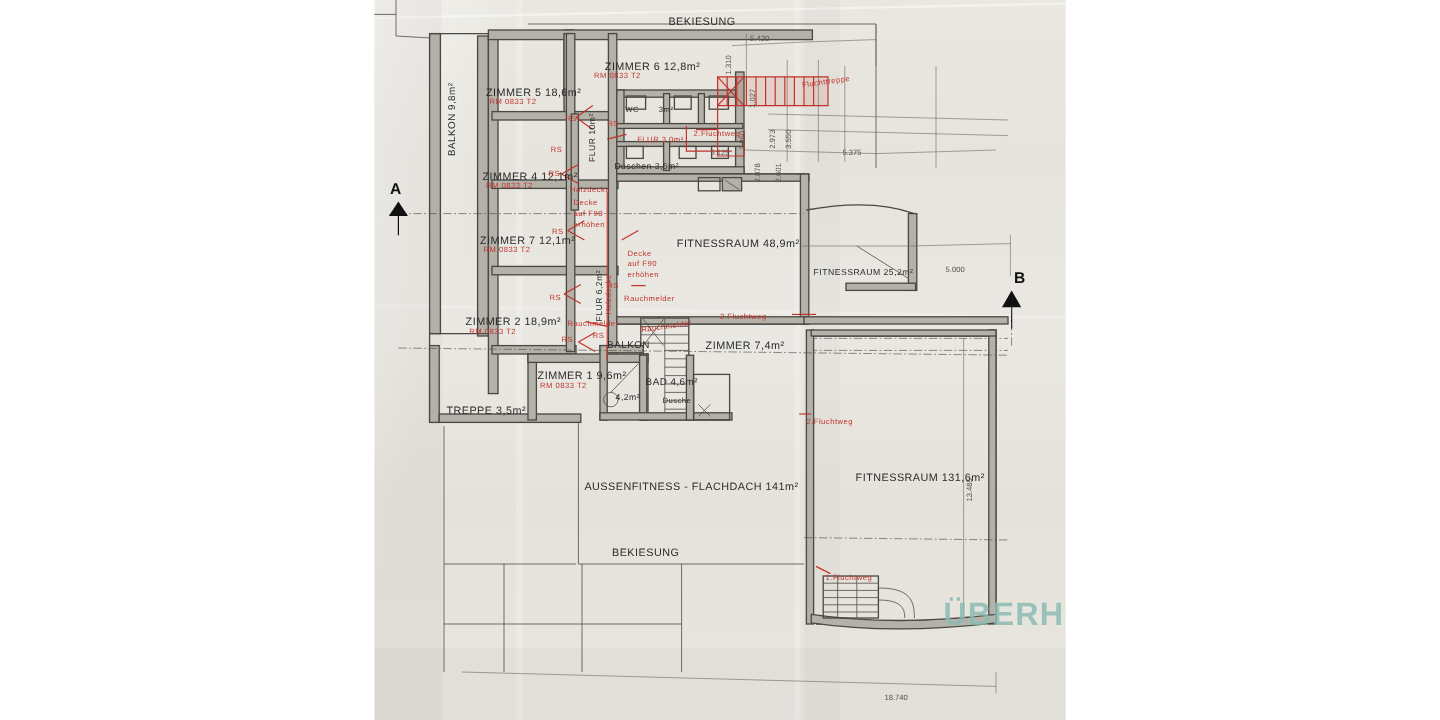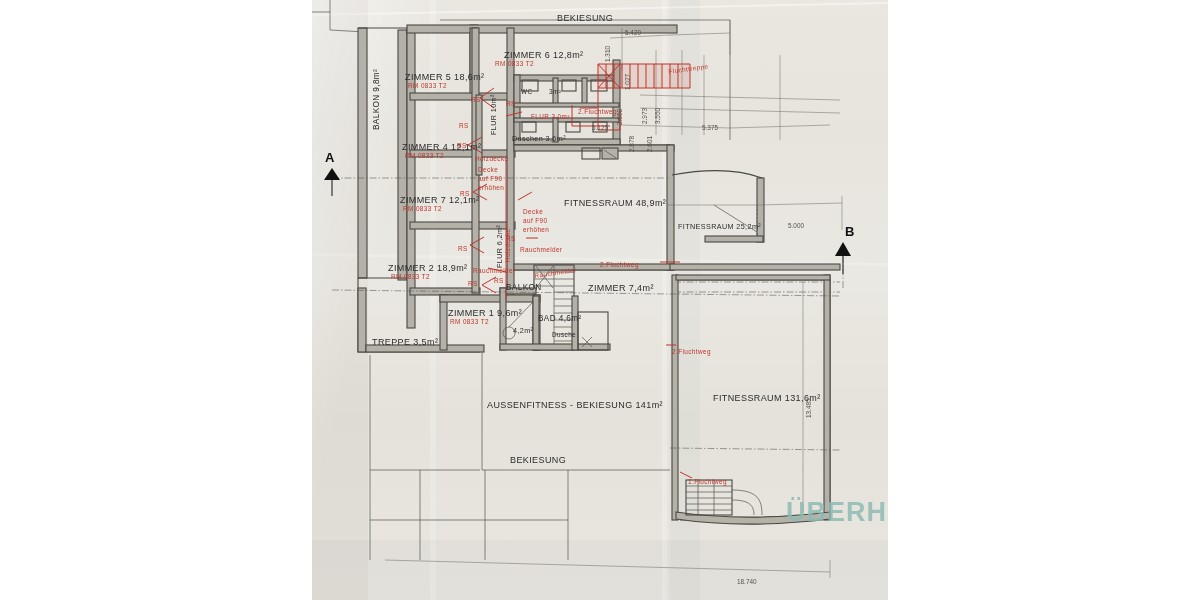--- a/index.html
+++ b/index.html
@@ -319,21 +319,21 @@
   <div class="lbl sz10" style="left:513px;top:294px;margin-top:32px;">4,2m²</div>
   <div class="lbl sz11" style="left:510px;top:314px;margin-left:28px;">BAD 4,6m²</div>
   <div class="lbl sz9" style="left:552px;top:331px;">Dusche</div>
 
   <div class="lbl sz12" style="left:588px;top:283px;">ZIMMER 7,4m²</div>
   <div class="lbl sz12" style="left:372px;top:337px;">TREPPE 3,5m²</div>
 
   <div class="lbl sz12" style="left:564px;top:198px;">FITNESSRAUM 48,9m²</div>
   <div class="lbl sz10" style="left:678px;top:222px;">FITNESSRAUM 25,2m²</div>
   <div class="lbl sz12" style="left:713px;top:393px;">FITNESSRAUM 131,6m²</div>
-  <div class="lbl sz12" style="left:487px;top:400px;">AUSSENFITNESS - BEKIESUNG 141m²</div>
+  <div class="lbl sz12" style="left:487px;top:400px;">AUSSENFITNESS - FLACHDACH 141m²</div>
 
   <div class="lbl sz12" style="left:557px;top:13px;">BEKIESUNG</div>
   <div class="lbl sz12" style="left:510px;top:455px;">BEKIESUNG</div>
 
   <div class="lbl sz9 red" style="left:475px;top:155px;">Holzdecke</div>
   <div class="lbl sz9 red" style="left:478px;top:166px;">Decke</div>
   <div class="lbl sz9 red" style="left:478px;top:175px;">auf F90</div>
   <div class="lbl sz9 red" style="left:478px;top:184px;">erhöhen</div>
 
   <div class="lbl sz9 red" style="left:523px;top:208px;">Decke</div>

